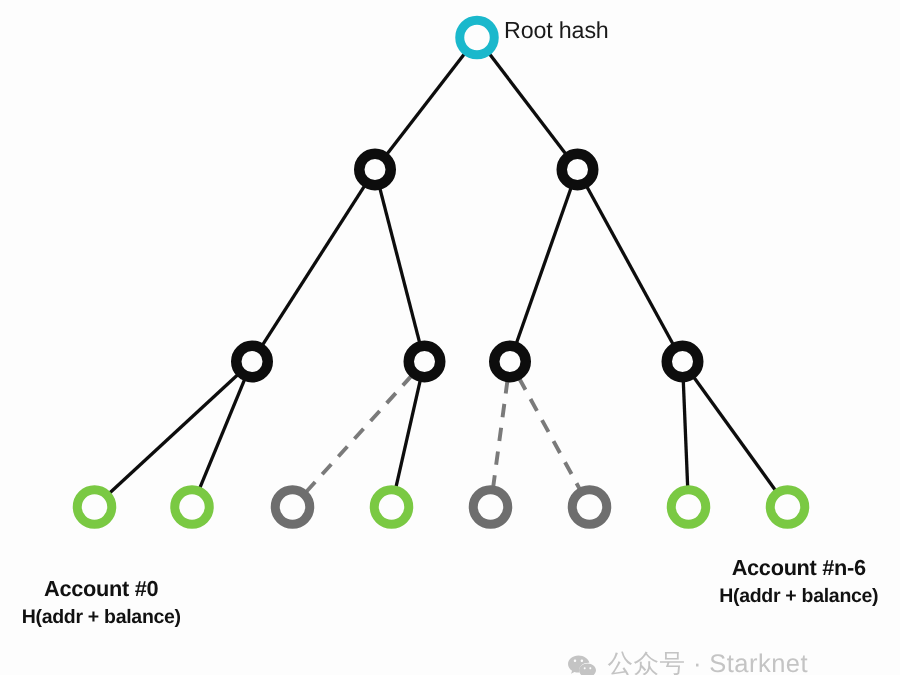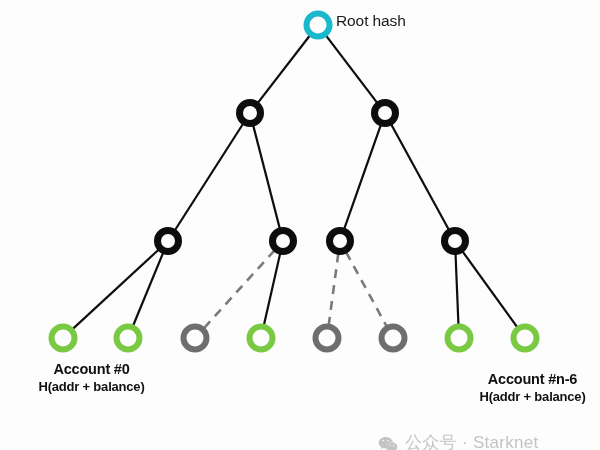--- a/index.html
+++ b/index.html
@@ -58,23 +58,22 @@
     letter-spacing: -0.2px;
   }
   .cap .t3 {
     display: block;
     font-weight: normal;
     font-size: 14.5px;
     letter-spacing: -0.2px;
   }
   #cap-account0 {
     left: 0px;
-    top: 360px;
+    top: 384px;
     width: 135px;
-    padding-left: 24px;
   }
   #cap-empty {
     left: 158px;
     top: 368px;
     width: 120px;
   }
   #cap-accountn {
     left: 465px;
     top: 370px;
     width: 135px;

